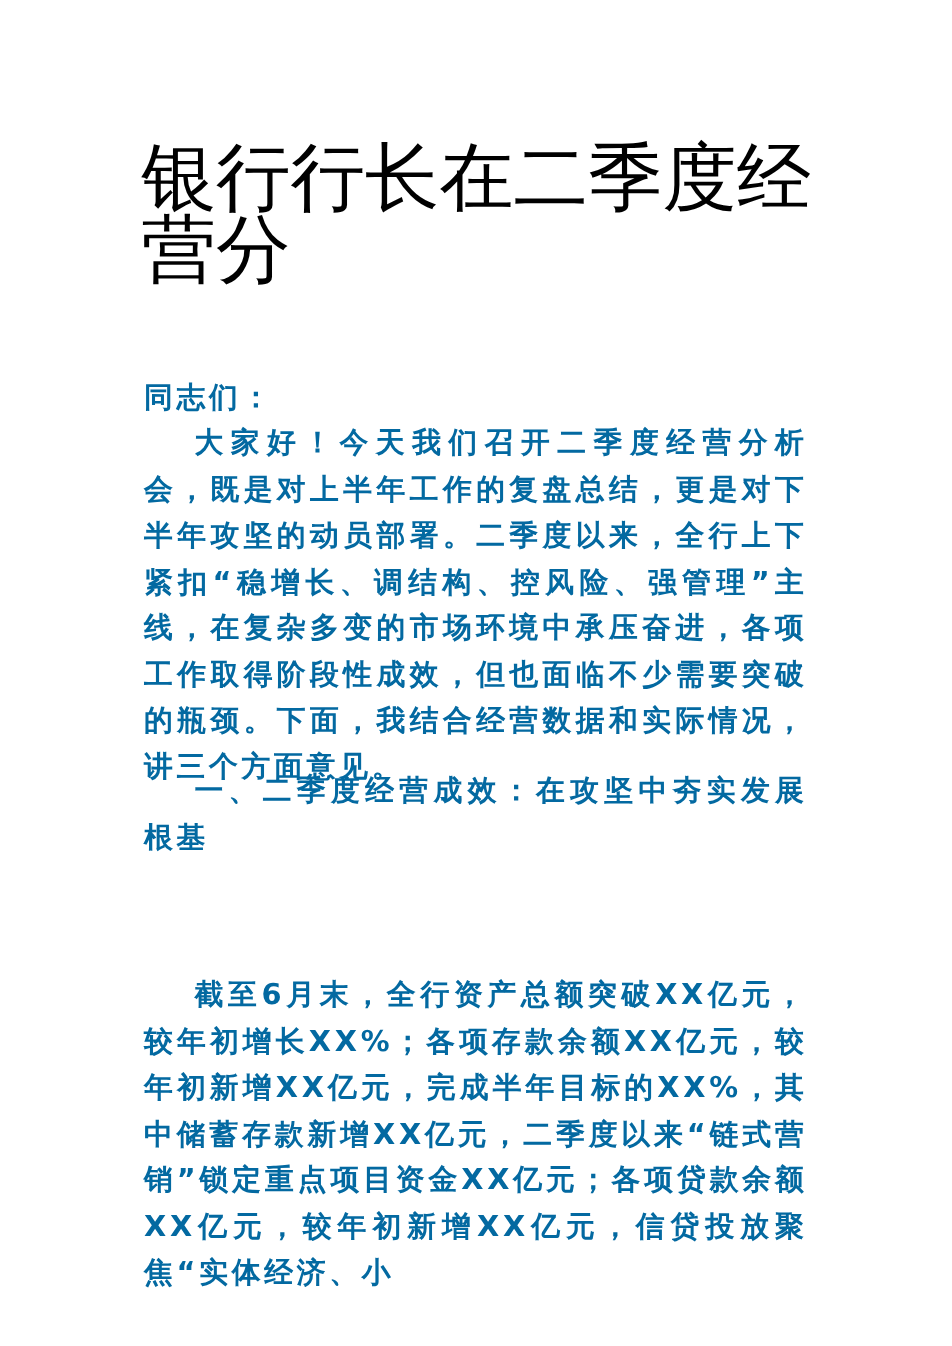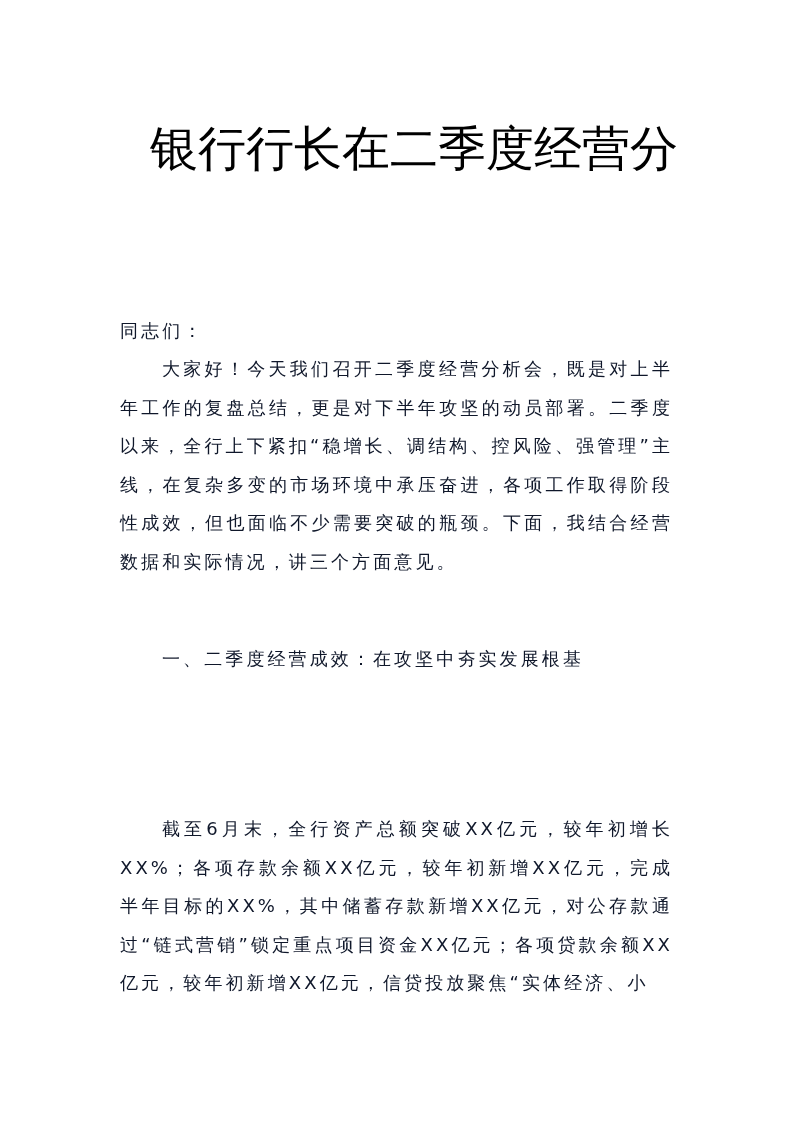--- a/index.html
+++ b/index.html
@@ -21,40 +21,41 @@
       width: 793px;
       height: 1122px;
       background: #ffffff;
     }
     .title {
       position: absolute;
       left: 118px;
       top: 118px;
       width: 560px;
       font-family: "DejaVu Serif", "Liberation Serif", serif;
-      font-size: 48px;
+      font-size: 62px;
       line-height: 60px;
-      text-align: right;
+      text-align: left;
       font-weight: normal;
       letter-spacing: 0px;
       color: #000000;
       margin: 0;
     }
     .body-text {
       position: absolute;
       left: 120px;
       width: 553px;
       font-family: "DejaVu Sans", "Liberation Sans", sans-serif;
-      font-size: 18px;
+      font-size: 24px;
       line-height: 38.5px;
-      color: #0f172a;
+      color: #0369a1;
       text-align: justify;
       text-align-last: left;
       letter-spacing: 3.1px;
       margin: 0;
+      font-weight: bold;
     }
     .p-salutation { top: 312px; }
     .p-intro { top: 350px; text-indent: 42px; }
     .h-section { top: 640px; text-indent: 42px; }
     .h-sub { top: 731px; text-indent: 28px; }
     .p-metrics { top: 810px; text-indent: 42px; }
   </style>
 </head>
 <body>
 
@@ -63,14 +64,14 @@
     <span>银行行长在二季度经营分</span><br>
   </h1>
 
   <p class="body-text p-salutation">同志们：</p>
 
   <p class="body-text h-section">一、二季度经营成效：在攻坚中夯实发展根基</p>
 
   <p class="body-text p-intro">大家好！今天我们召开二季度经营分析会，既是对上半年工作的复盘总结，更是对下半年攻坚的动员部署。二季度以来，全行上下紧扣“稳增长、调结构、控风险、强管理”主线，在复杂多变的市场环境中承压奋进，各项工作取得阶段性成效，但也面临不少需要突破的瓶颈。下面，我结合经营数据和实际情况，讲三个方面意见。</p>
 
 
-  <p class="body-text p-metrics">截至6月末，全行资产总额突破XX亿元，较年初增长XX%；各项存款余额XX亿元，较年初新增XX亿元，完成半年目标的XX%，其中储蓄存款新增XX亿元，对公存款通过“链式营销”锁定重点项目资金XX亿元；各项贷款余额XX亿元，较年初新增XX亿元，信贷投放聚焦“实体经济、小</p>
+  <p class="body-text p-metrics">截至6月末，全行资产总额突破XX亿元，较年初增长XX%；各项存款余额XX亿元，较年初新增XX亿元，完成半年目标的XX%，其中储蓄存款新增XX亿元，二季度以来“链式营销”锁定重点项目资金XX亿元；各项贷款余额XX亿元，较年初新增XX亿元，信贷投放聚焦“实体经济、小</p>
 </div>
 
 </body></html>

